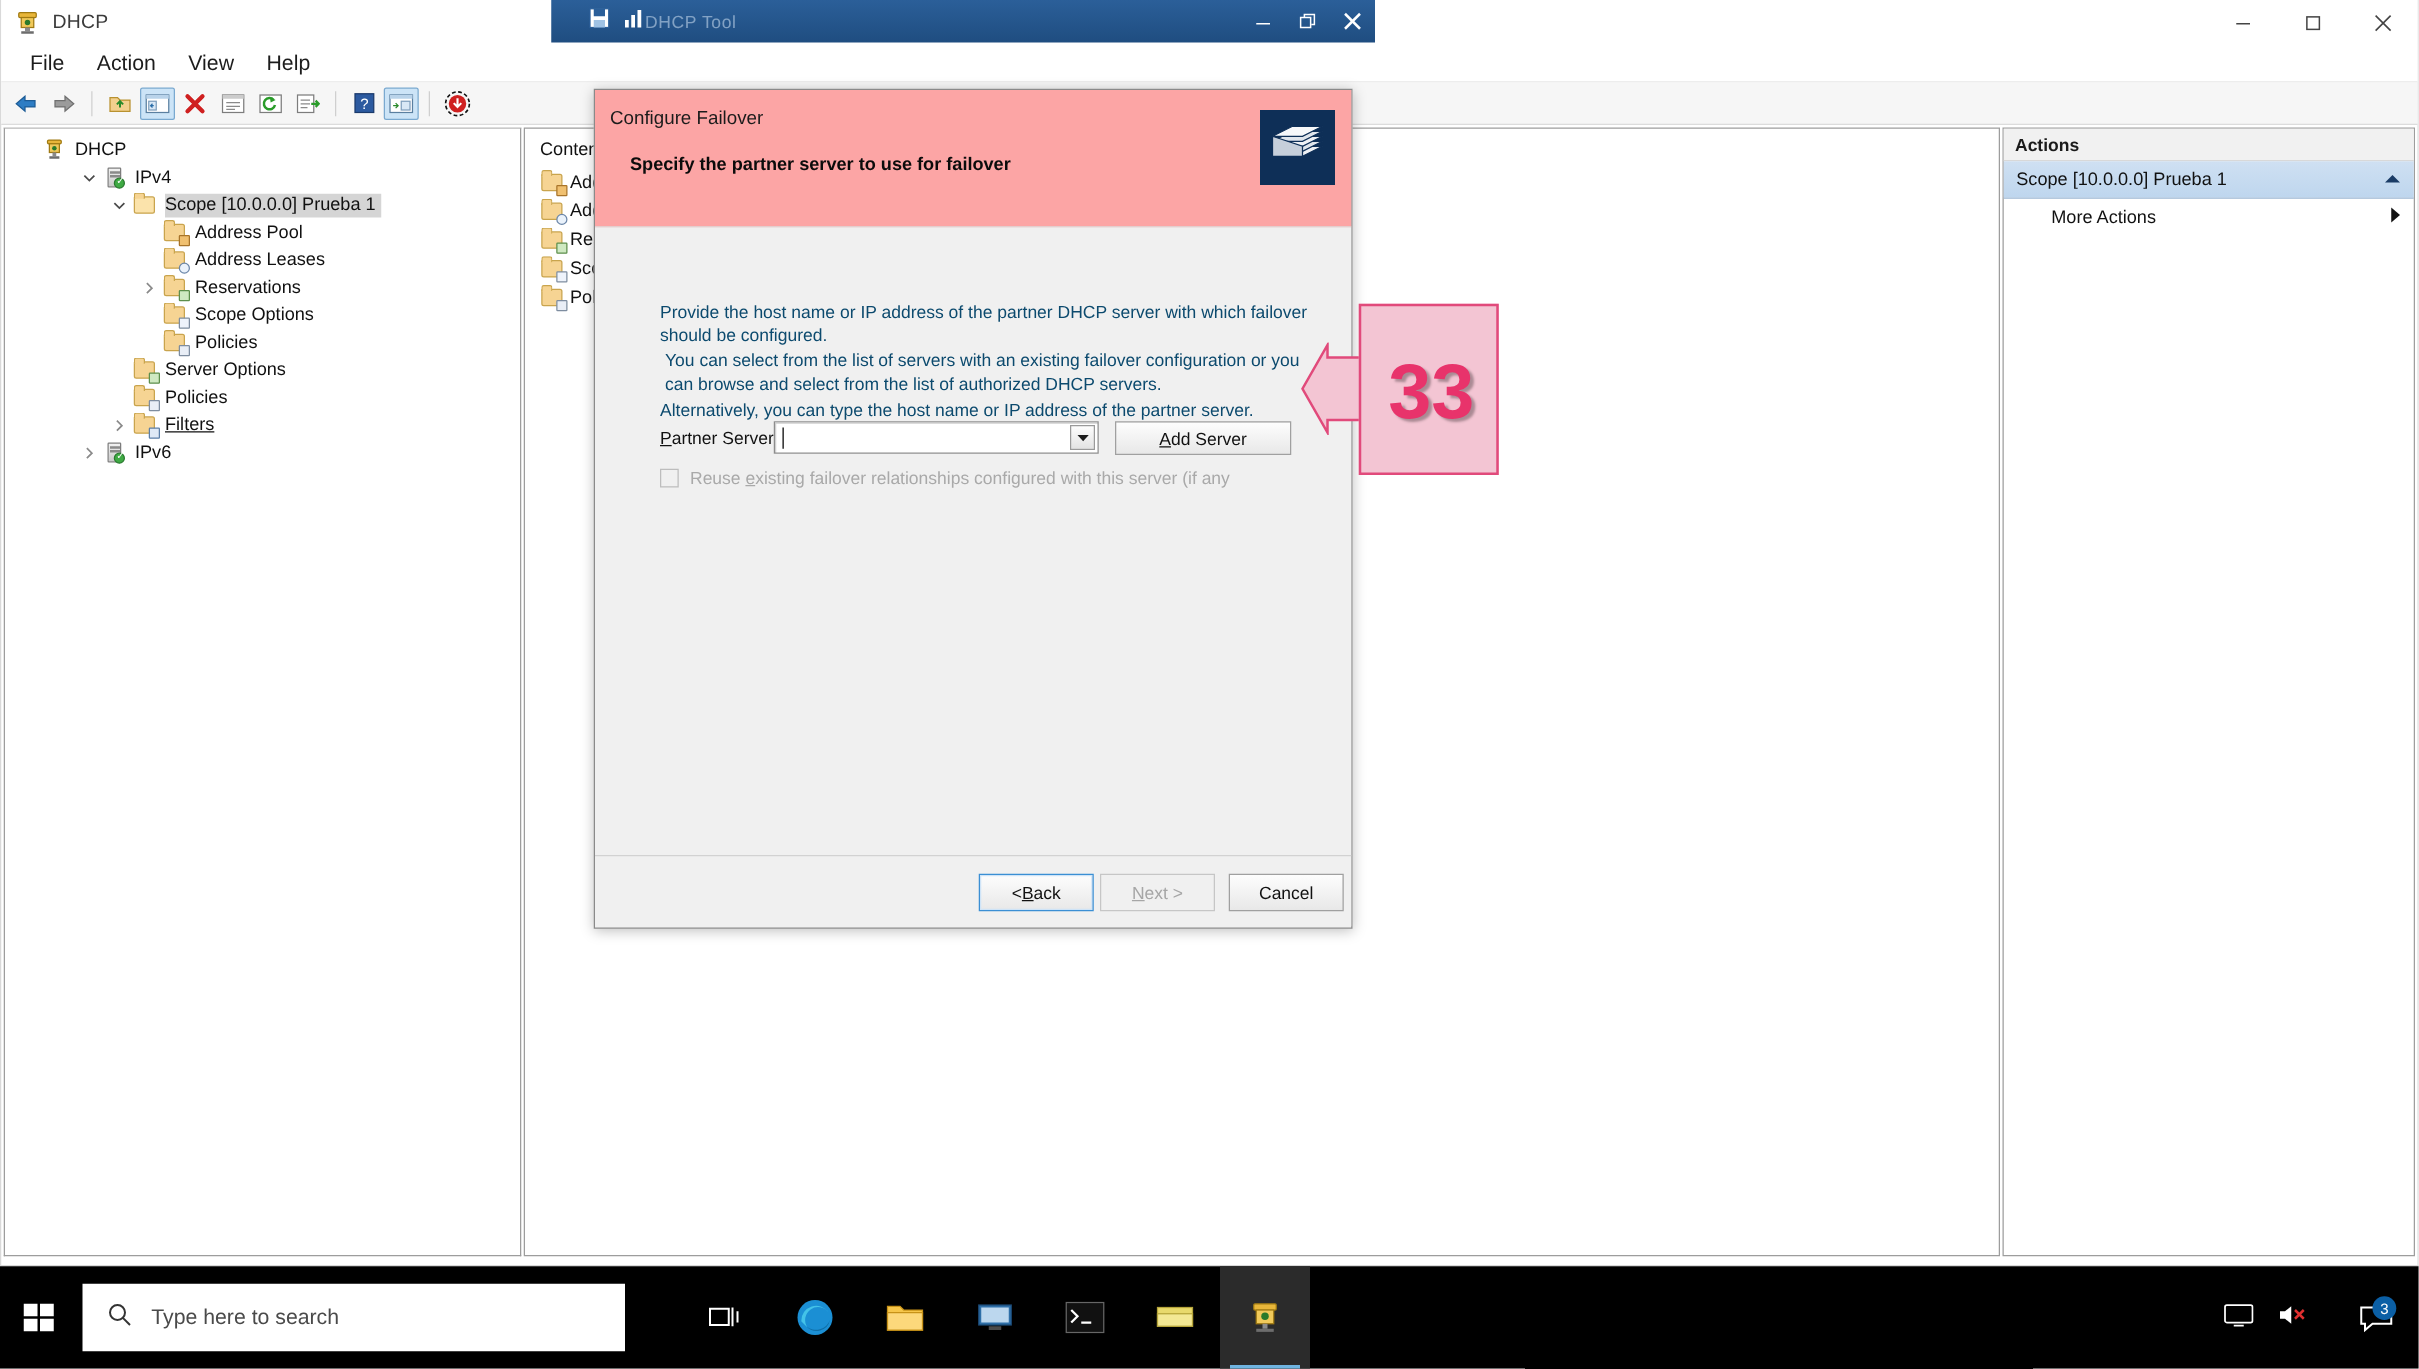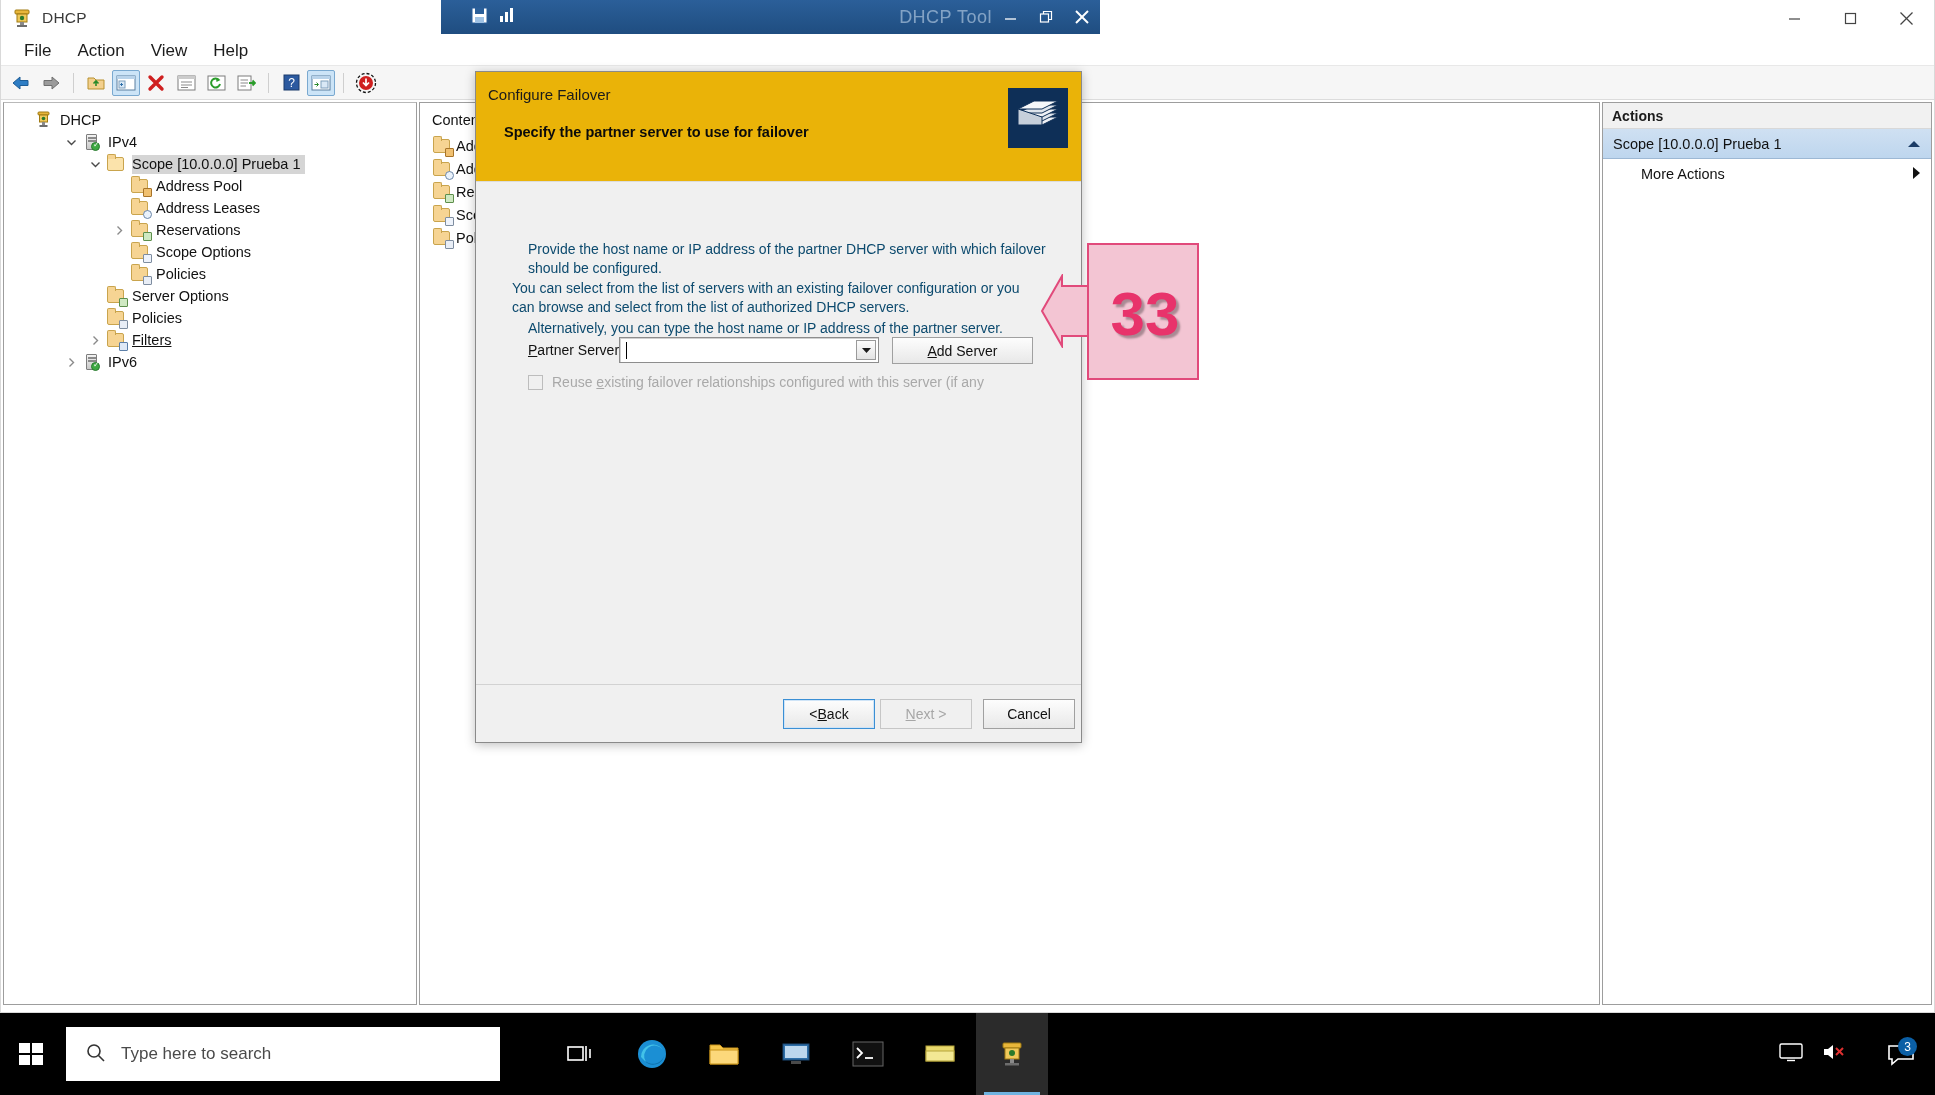--- a/index.html
+++ b/index.html
@@ -94,31 +94,31 @@
              display:flex; align-items:center; padding: 0 10px; font-size:14.5px; color:#111; }
   .act-row { height: 30px; display:flex; align-items:center; padding: 0 10px 0 38px; font-size:14.5px; color:#111; }
 
   
   .blue-bar {
     position:absolute; left:441px; top:0; width:659px; height:34px;
     background: linear-gradient(#2b5f99, #1f4d80);
     display:flex; align-items:center; color:#fff;
   }
   .blue-bar .bb-icons { display:flex; align-items:center; gap:10px; margin-left:30px; }
-  .blue-bar .bb-title { flex:1; text-align:right; font-size:18px; color:#cfe0f2; opacity:.55; letter-spacing:.5px;}
+  .blue-bar .bb-title { flex:1; text-align:left; font-size:14px; color:#cfe0f2; opacity:.55; letter-spacing:.5px;}
   .blue-bar .bb-ctrls { display:flex; align-items:center; gap:0; }
   .bbtn { width:36px; height:34px; display:flex; align-items:center; justify-content:center; color:#fff; font-size:15px;}
 
   
   .dialog {
     position:absolute; left:475px; top:71px; width:607px; height:672px;
     background:#f0f0f0; border:1px solid #8a8a8a;
     box-shadow: 0 2px 10px rgba(0,0,0,.25);
   }
-  .dlg-head { position:relative; height: 110px; background:#eab308; border-bottom:1px solid #dcdcdc; }
+  .dlg-head { position:relative; height: 110px; background:#fca5a5; border-bottom:1px solid #dcdcdc; }
   .dlg-caption { position:absolute; left:12px; top:14px; font-size:15px; color:#1b1b1b; }
   .dlg-sub { position:absolute; left:28px; top:52px; font-size:14.5px; font-weight:bold; color:#0b0b0b; }
   .dlg-banner { position:absolute; right:13px; top:16px; width:60px; height:60px;
                 background:#0e2f57; display:flex; align-items:center; justify-content:center; }
   .dlg-body { position:relative; height: 502px; background:#f0f0f0; }
   .dlg-p { position:absolute; font-size:14px; color:#0c4a6e; line-height:19px; width: 520px; }
   .field-label { position:absolute; font-size:14px; color:#111; }
   .combo { position:absolute; height:26px; background:#fff; border:1px solid #8d8d8d;
            box-shadow: inset 1px 1px 0 #d0d0d0; display:flex; align-items:center; }
   .combo .caret-cell { position:absolute; right:2px; top:2px; width:20px; height:20px;
@@ -530,21 +530,21 @@
             <polygon points="6,18 22,10 46,10 30,18" fill="#dfe5ec"></polygon>
             <polygon points="6,14 22,6 46,6 30,14" fill="#f6f8fa"></polygon>
             <polygon points="6,14 6,30 30,30 30,22" fill="#c6cfda"></polygon>
           </g>
         </svg>
       </div>
     </div>
 
     <div class="dlg-body">
       <div class="dlg-p" style="left:52px; top:58px;">Provide the host name or IP address of the partner DHCP server with which failover should be configured.</div>
-      <div class="dlg-p" style="left:36px; top:97px;">You can select from the list of servers with an existing failover configuration or you can browse and select from the list of authorized DHCP servers.</div>
+      <div class="dlg-p" style="left:56px; top:97px;">You can select from the list of servers with an existing failover configuration or you can browse and select from the list of authorized DHCP servers.</div>
       <div class="dlg-p" style="left:52px; top:137px;">Alternatively, you can type the host name or IP address of the partner server.</div>
 
       <div class="field-label" style="left:52px; top:160px;">
         <u>P</u><span>artner Server:</span>
       </div>
 
       <div class="combo" style="left:143px; top:155px; width:260px;" title="">
         <span class="txt-caret"></span>
         <span class="caret-cell">
           <svg width="11" height="8" viewBox="0 0 11 8">

